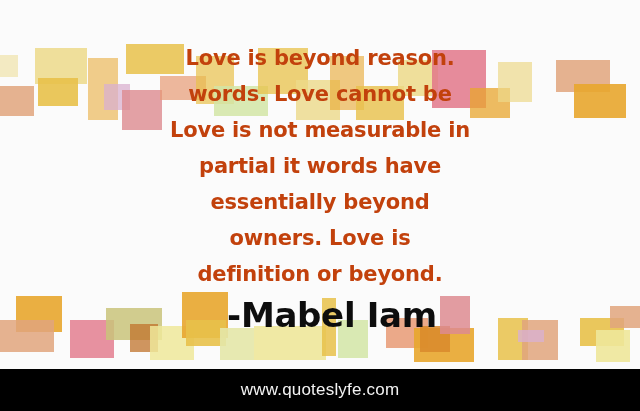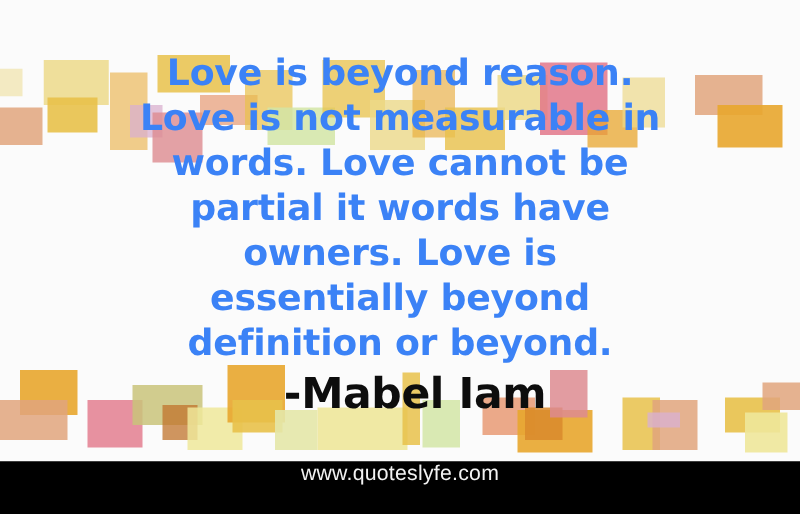--- a/index.html
+++ b/index.html
@@ -34,23 +34,23 @@
     position: absolute;
     left: 0;
     top: 40px;
     width: 640px;
     text-align: center;
     z-index: 5;
   }
   .quote-line {
     font-family: "DejaVu Sans", sans-serif;
     font-weight: bold;
-    font-size: 29px;
+    font-size: 21px;
     line-height: 36px;
-    color: #3b82f6;
+    color: #c2410c;
     letter-spacing: -0.2px;
     white-space: nowrap;
   }
   
   .author {
     position: absolute;
     left: 0;
     top: 298px;
     width: 640px;
     text-align: center;
@@ -66,20 +66,21 @@
   
   .footer-bar {
     position: absolute;
     left: 0;
     top: 369px;
     width: 640px;
     height: 42px;
     background: #000000;
     z-index: 10;
     display: flex;
+    align-items: center;
     justify-content: center;
   }
   .footer-url {
     font-family: "Liberation Sans", sans-serif;
     font-size: 17px;
     color: #f2f2f2;
     letter-spacing: 0.2px;
   }
 </style>
 </head>
@@ -128,25 +129,25 @@
       <div class="deco" style="left: 498px; top: 318px; width: 30px; height: 42px; background: rgb(232, 193, 74); opacity: 0.85;"></div>
       <div class="deco" style="left: 522px; top: 320px; width: 36px; height: 40px; background: rgb(224, 164, 124); opacity: 0.85;"></div>
       <div class="deco" style="left: 518px; top: 330px; width: 26px; height: 12px; background: rgb(217, 176, 207); opacity: 0.8;"></div>
       <div class="deco" style="left: 580px; top: 318px; width: 44px; height: 28px; background: rgb(232, 193, 74); opacity: 0.9;"></div>
       <div class="deco" style="left: 596px; top: 330px; width: 34px; height: 32px; background: rgb(238, 231, 154); opacity: 0.9;"></div>
       <div class="deco" style="left: 610px; top: 306px; width: 30px; height: 22px; background: rgb(224, 164, 124); opacity: 0.85;"></div>
     </div>
 
   <div class="quote-block">
     <div class="quote-line">Love is beyond reason.</div>
+    <div class="quote-line">words. Love cannot be</div>
     <div class="quote-line">Love is not measurable in</div>
-    <div class="quote-line">words. Love cannot be</div>
     <div class="quote-line">partial it words have</div>
+    <div class="quote-line">essentially beyond</div>
     <div class="quote-line">owners. Love is</div>
-    <div class="quote-line">essentially beyond</div>
     <div class="quote-line">definition or beyond.</div>
   </div>
 
   <div class="author">-Mabel Iam</div>
 
   <div class="footer-bar" style="background: rgb(0, 0, 0);">
     <span class="footer-url" style="color: rgb(242, 242, 242);">www.quoteslyfe.com</span>
   </div>
 
 </div>

